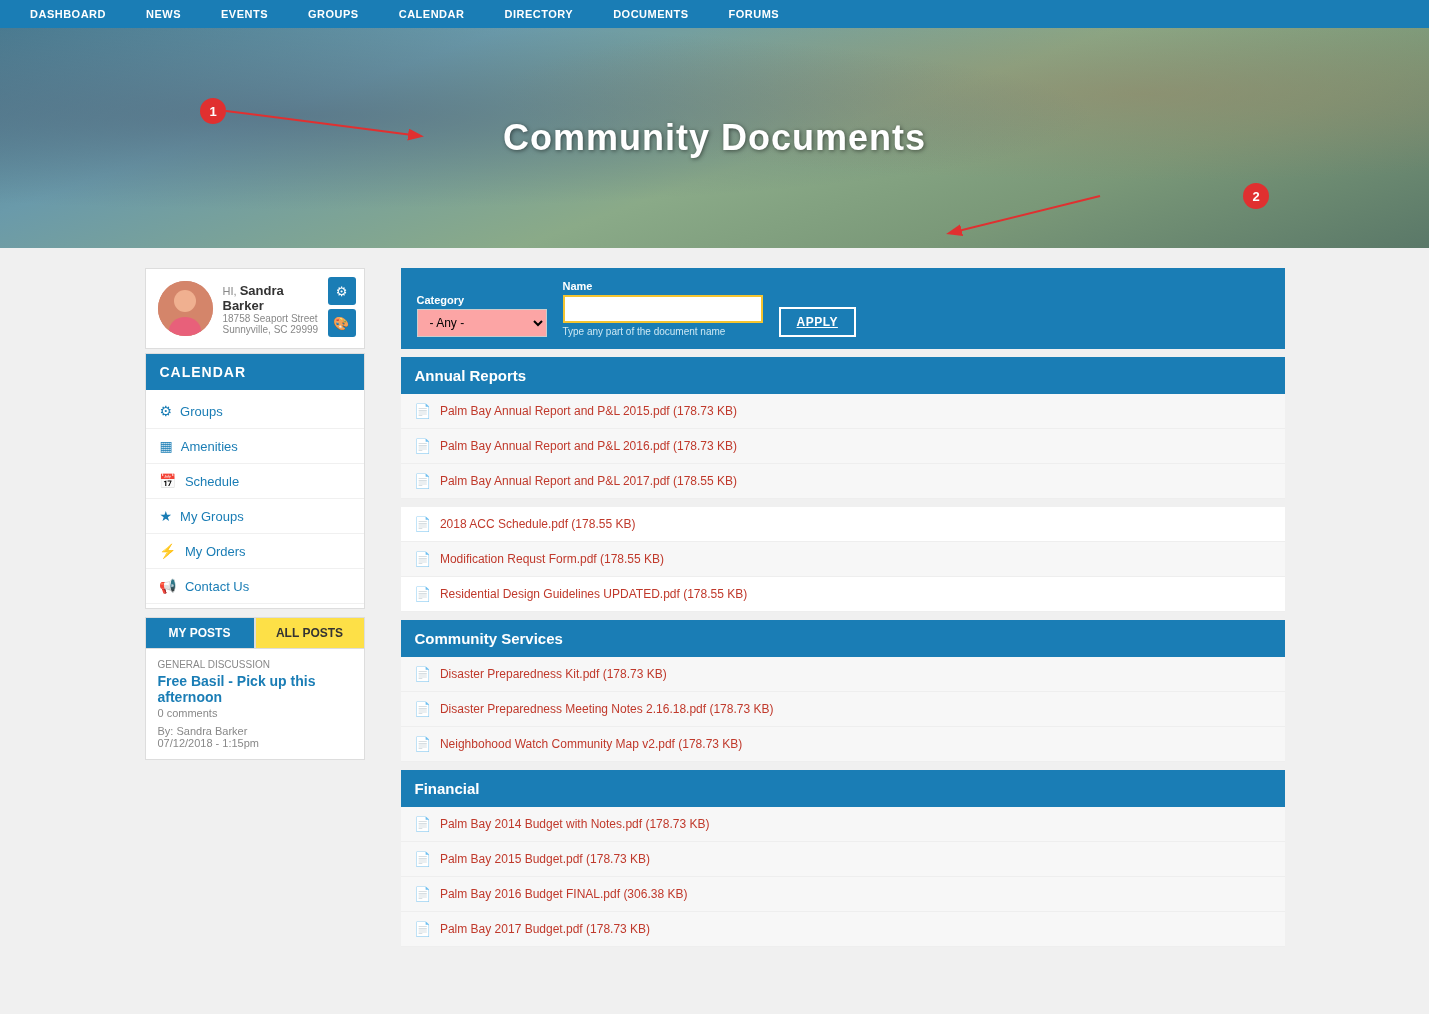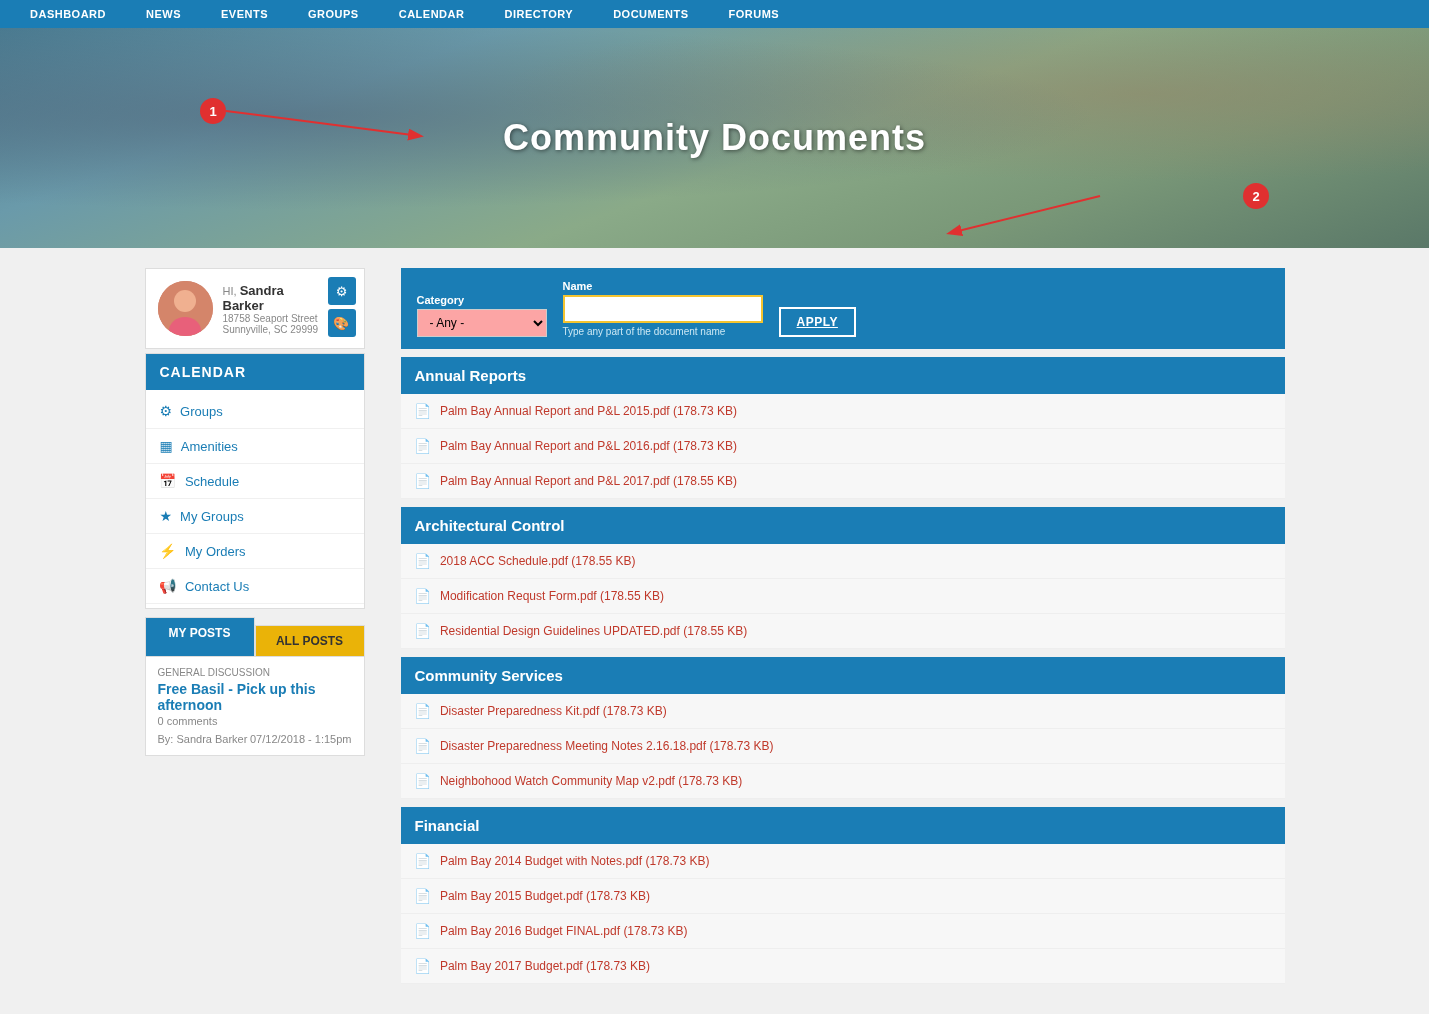--- a/index.html
+++ b/index.html
@@ -178,23 +178,22 @@
       padding: 8px;
       text-align: center;
       font-size: 12px;
       font-weight: bold;
       cursor: pointer;
       border: 1px solid #ddd;
       background: #1a7db5;
       color: white;
     }
     .posts-tab.inactive {
-      background: #eab308;
+      background: #fde047;
       color: #333;
-      margin-top: 8px;
     }
     .post-content {
       background: white;
       border: 1px solid #ddd;
       border-top: none;
       padding: 10px 12px;
     }
     .post-category {
       font-size: 10px;
       color: #888;
@@ -210,20 +209,21 @@
     .post-comments {
       font-size: 11px;
       color: #888;
       margin-bottom: 6px;
     }
     .post-meta {
       display: flex;
       justify-content: space-between;
       font-size: 11px;
       color: #888;
+      flex-direction: column;
     }
 
     
     .right-content {
       flex: 1;
       min-width: 0;
     }
 
     
     .filter-bar {
@@ -457,21 +457,20 @@
           <div class="doc-item" style="background: rgb(247, 247, 247);">
             <span class="pdf-icon">📄</span>
             <a href="#">Palm Bay Annual Report and P&amp;L 2016.pdf (178.73 KB)</a>
           </div>
           <div class="doc-item">
             <span class="pdf-icon">📄</span>
             <a href="#">Palm Bay Annual Report and P&amp;L 2017.pdf (178.55 KB)</a>
           </div>
         </div>
         <div class="doc-section">
-          <div class="doc-section-header">Architectural Control</div>
           <div class="doc-item">
             <span class="pdf-icon">📄</span>
             <a href="#">2018 ACC Schedule.pdf (178.55 KB)</a>
           </div>
           <div class="doc-item" style="background: rgb(247, 247, 247);">
             <span class="pdf-icon">📄</span>
             <a href="#">Modification Requst Form.pdf (178.55 KB)</a>
           </div>
           <div class="doc-item">
             <span class="pdf-icon">📄</span>
@@ -498,21 +497,21 @@
           <div class="doc-item">
             <span class="pdf-icon">📄</span>
             <a href="#">Palm Bay 2014 Budget with Notes.pdf (178.73 KB)</a>
           </div>
           <div class="doc-item" style="background: rgb(247, 247, 247);">
             <span class="pdf-icon">📄</span>
             <a href="#">Palm Bay 2015 Budget.pdf (178.73 KB)</a>
           </div>
           <div class="doc-item">
             <span class="pdf-icon">📄</span>
-            <a href="#">Palm Bay 2016 Budget FINAL.pdf (178.73 KB)</a>
+            <a href="#">Palm Bay 2016 Budget FINAL.pdf (306.38 KB)</a>
           </div>
           <div class="doc-item" style="background: rgb(247, 247, 247);">
             <span class="pdf-icon">📄</span>
             <a href="#">Palm Bay 2017 Budget.pdf (178.73 KB)</a>
           </div>
         </div>
       </div>
 
   </div>
 </div>

